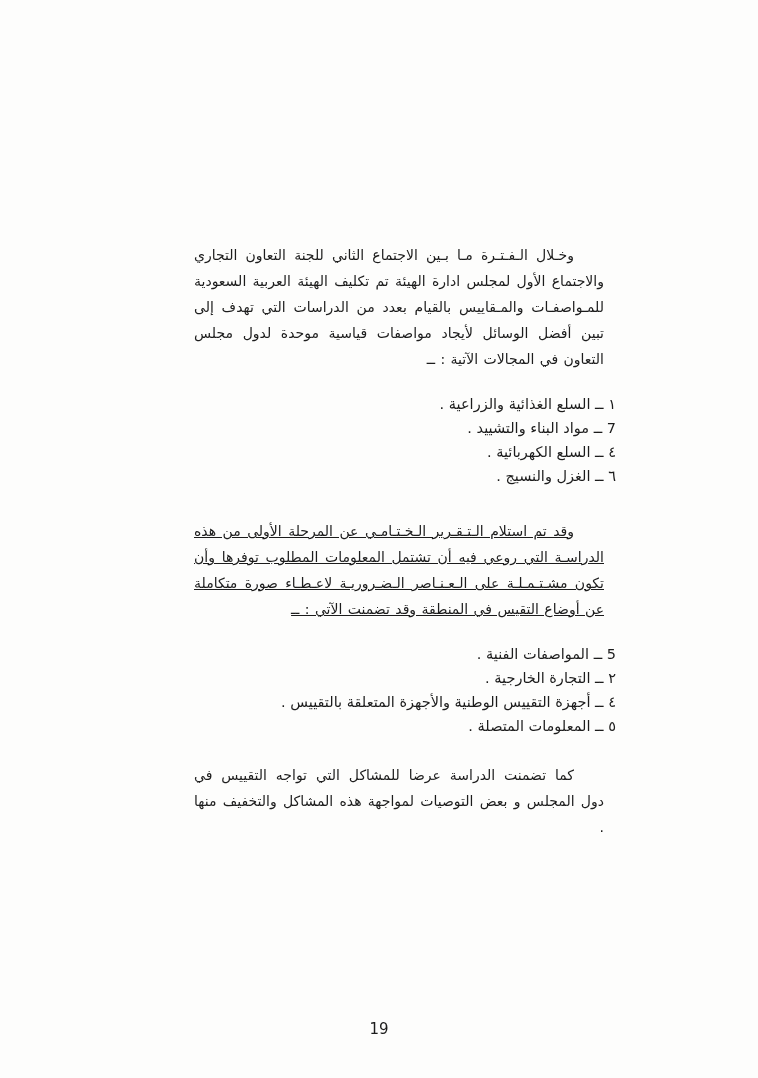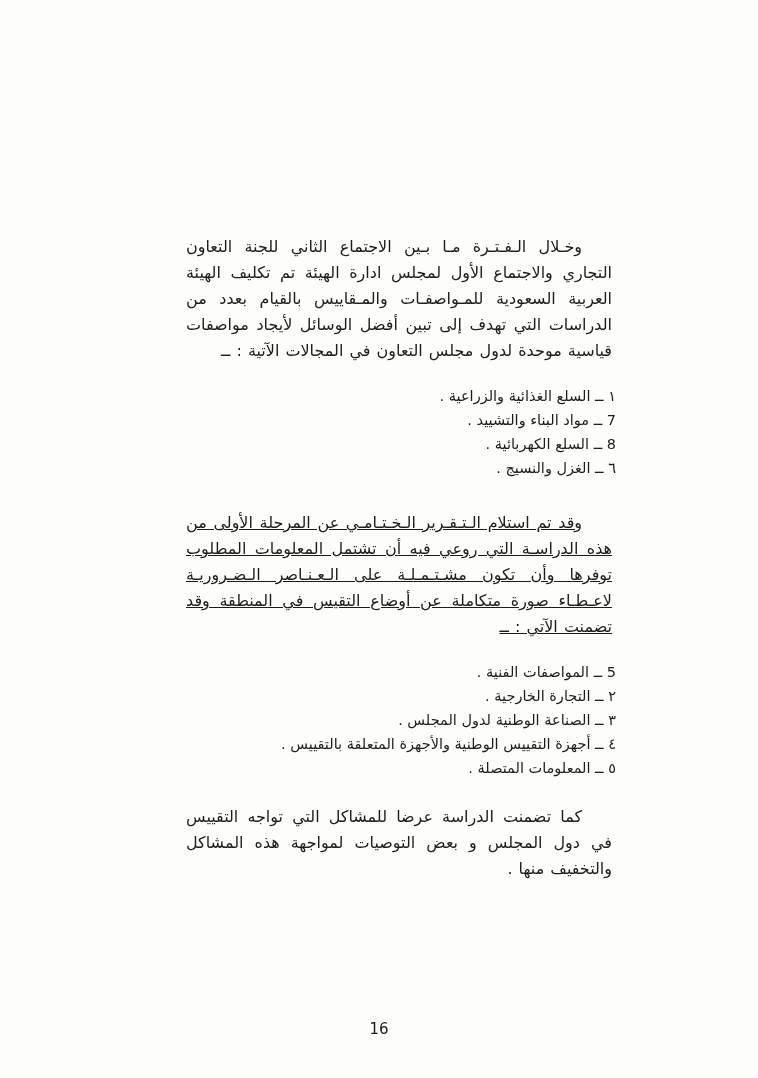--- a/index.html
+++ b/index.html
@@ -21,22 +21,22 @@
     background: #fdfdfc;
   }
   .content {
     position: absolute;
     top: 226px;
     right: 138px;
     width: 442px;
     direction: rtl;
   }
   .para {
-    margin: 8px;
-    font-size: 16px;
+    margin: 16px;
+    font-size: 14px;
     line-height: 26px;
     text-align: justify;
     text-indent: 30px;
     word-spacing: 1px;
   }
   .list {
     margin: 20px 0 0 0;
     padding: 0 4px 0 0;
   }
   .list-item {
@@ -62,32 +62,31 @@
 <body>
 
 <div class="page">
   <div class="content">
 
     <p class="para">وخـلال الـفـتـرة مـا بـين الاجتماع الثاني للجنة التعاون التجاري والاجتماع الأول لمجلس ادارة الهيئة تم تكليف الهيئة العربية السعودية للمـواصفـات والمـقاييس بالقيام بعدد من الدراسات التي تهدف إلى تبين أفضل الوسائل لأيجاد مواصفات قياسية موحدة لدول مجلس التعاون في المجالات الآتية : ــ</p>
 
     <div class="list">
       <div class="list-item">١ ــ السلع الغذائية والزراعية .</div>
       <div class="list-item">7 ــ مواد البناء والتشييد .</div>
-      <div class="list-item">8 ــ السلع الكهربائية .</div>
+      <div class="list-item">٤ ــ السلع الكهربائية .</div>
       <div class="list-item">٦ ــ الغزل والنسيج .</div>
     </div>
 
     <p class="para gap-lg">وقد تم استلام الـتـقـرير الـخـتـامـي عن المرحلة الأولى من هذه الدراسـة التي روعي فيه أن تشتمل المعلومات المطلوب توفرها وأن تكون مشـتـمـلـة على الـعـنـاصر الـضـروريـة لاعـطـاء صورة متكاملة عن أوضاع التقيس في المنطقة وقد تضمنت الآتي : ــ</p>
 
     <div class="list">
       <div class="list-item">5 ــ المواصفات الفنية .</div>
       <div class="list-item">٢ ــ التجارة الخارجية .</div>
-      <div class="list-item">٣ ــ الصناعة الوطنية لدول المجلس .</div>
       <div class="list-item">٤ ــ أجهزة التقييس الوطنية والأجهزة المتعلقة بالتقييس .</div>
       <div class="list-item">٥ ــ المعلومات المتصلة .</div>
     </div>
 
     <p class="para gap-md">كما تضمنت الدراسة عرضا للمشاكل التي تواجه التقييس في دول المجلس و بعض التوصيات لمواجهة هذه المشاكل والتخفيف منها .</p>
 
   </div>
 
-  <div class="page-number">16</div>
+  <div class="page-number">19</div>
 </div>
 
 </body></html>

